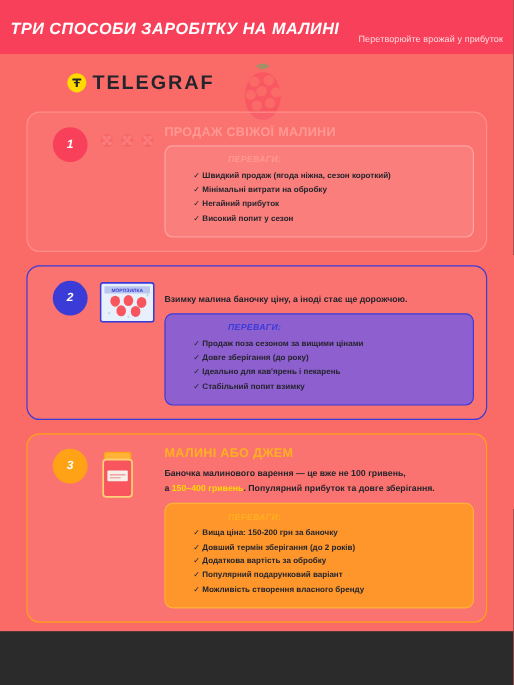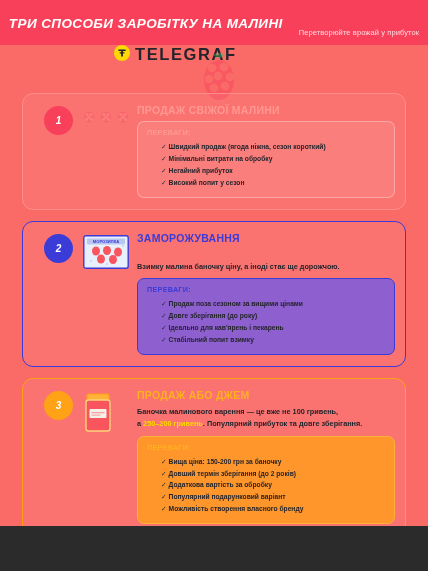--- a/index.html
+++ b/index.html
@@ -51,22 +51,22 @@
     color: #ffd9de;
     letter-spacing: 0.1px;
     text-align: right;
   }
 
   
   .brandbar {
     position: relative;
     height: 48px;
     display: flex;
-    align-items: flex-start;
-    padding-left: 114px;
+    align-items: center;
+    padding-left: 56px;
   }
 
   .logo-mark {
     width: 16px;
     height: 16px;
     border-radius: 50%;
     background: #ffd900;
     display: flex;
     align-items: center;
     justify-content: center;
@@ -175,22 +175,24 @@
     padding: 6px 9px 8px 9px;
   }
 
   .adv-1 { background: rgba(255,255,255,0.09); border: 1px solid rgba(255,255,255,0.30); }
   .adv-2 { background: #8e5fcf; border: 1px solid #3b3bd8; }
   .adv-3 { background: #fe962b; border: 1px solid #ffb238; }
 
   .adv-title {
     font-size: 7.2px;
     font-weight: bold;
+    font-style: italic;
     letter-spacing: 0.3px;
     margin-bottom: 4px;
+    margin-left: 43px;
   }
 
   .advt-1 { color: #ff9893; }
   .advt-2 { color: #3b3bd8; }
   .advt-3 { color: #ffb01f; }
 
   .adv-list { list-style: none; padding-left: 14px; }
 
   .adv-list li {
     font-size: 6.7px;
@@ -304,21 +306,20 @@
             <ellipse cx="35" cy="17" rx="4" ry="4.6" fill="#f8555f"></ellipse>
             <ellipse cx="18" cy="24" rx="4" ry="4.6" fill="#f8555f"></ellipse>
             <ellipse cx="30" cy="24.5" rx="4" ry="4.6" fill="#f8555f"></ellipse>
             <circle cx="8" cy="26" r="0.9" fill="#b9d4f0"></circle>
             <circle cx="40" cy="11" r="0.9" fill="#b9d4f0"></circle>
             <circle cx="24" cy="29" r="0.9" fill="#b9d4f0"></circle>
           </svg>
         </div>
       </div>
       <div class="card-body">
-        <div class="card-title title-2">ЗАМОРОЖУВАННЯ</div>
         <div class="card-desc">
           <br>
           <span>Взимку малина баночку ціну, а іноді стає ще дорожчою.</span>
         </div>
         <div class="adv-box adv-2">
           <div class="adv-title advt-2">ПЕРЕВАГИ:</div>
           <ul class="adv-list">
             <li><span class="tick">✓</span><span>Продаж поза сезоном за вищими цінами</span></li>
             <li><span class="tick">✓</span><span>Довге зберігання (до року)</span></li>
             <li><span class="tick">✓</span><span>Ідеально для кав'ярень і пекарень</span></li>
@@ -335,24 +336,24 @@
           <svg width="30" height="42" viewBox="0 0 30 42" aria-hidden="true">
             <rect x="4" y="2" width="22" height="7" rx="2" fill="#ffb238" stroke="#ffa216" stroke-width="1.2"></rect>
             <rect x="3" y="8" width="24" height="31" rx="2.5" fill="#f8555f" stroke="#ffd27a" stroke-width="1.4"></rect>
             <rect x="6.5" y="17" width="17" height="9" rx="1" fill="#f3f0ea"></rect>
             <rect x="8.5" y="20" width="13" height="1.3" fill="#f8a0a4"></rect>
             <rect x="8.5" y="22.6" width="9" height="1.1" fill="#f8a0a4"></rect>
           </svg>
         </div>
       </div>
       <div class="card-body">
-        <div class="card-title title-3">ПРОДАЖ АБО ДЖЕМ</div>
+        <div class="card-title title-3">МАЛИНІ АБО ДЖЕМ</div>
         <div class="card-desc">
           <span>Баночка малинового варення — це вже не 100 гривень,</span><br>
-          <span>а </span><span class="hl">250–200 гривень</span><span>. Популярний прибуток та довге зберігання.</span>
+          <span>а </span><span class="hl">150–400 гривень</span><span>. Популярний прибуток та довге зберігання.</span>
         </div>
         <div class="adv-box adv-3">
           <div class="adv-title advt-3">ПЕРЕВАГИ:</div>
           <ul class="adv-list">
             <li><span class="tick">✓</span><span>Вища ціна: 150-200 грн за баночку</span></li>
             <li><span class="tick">✓</span><span>Довший термін зберігання (до 2 років)</span></li>
             <li><span class="tick">✓</span><span>Додаткова вартість за обробку</span></li>
             <li><span class="tick">✓</span><span>Популярний подарунковий варіант</span></li>
             <li><span class="tick">✓</span><span>Можливість створення власного бренду</span></li>
           </ul>

